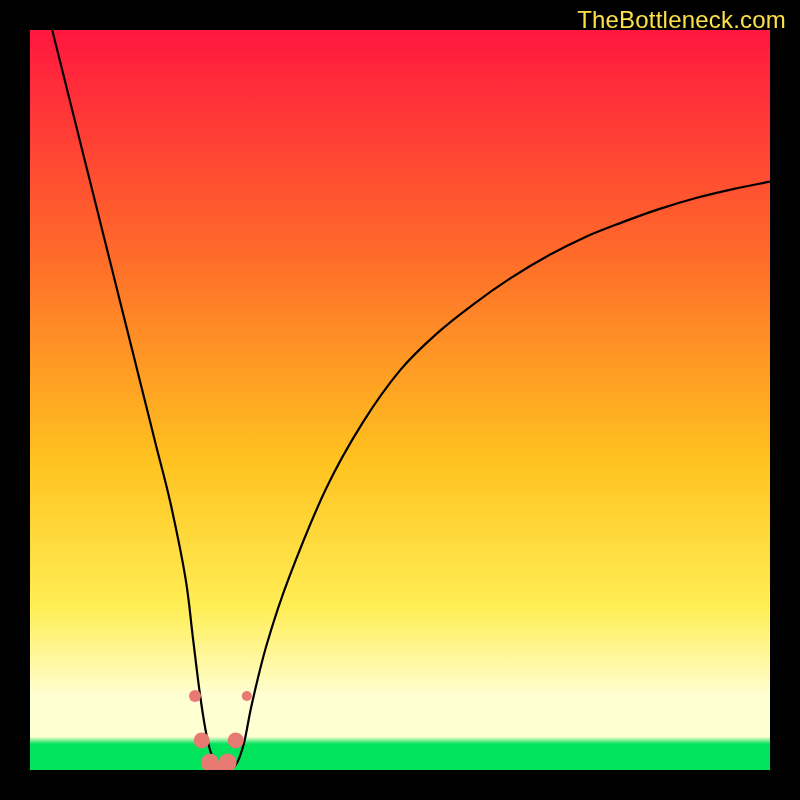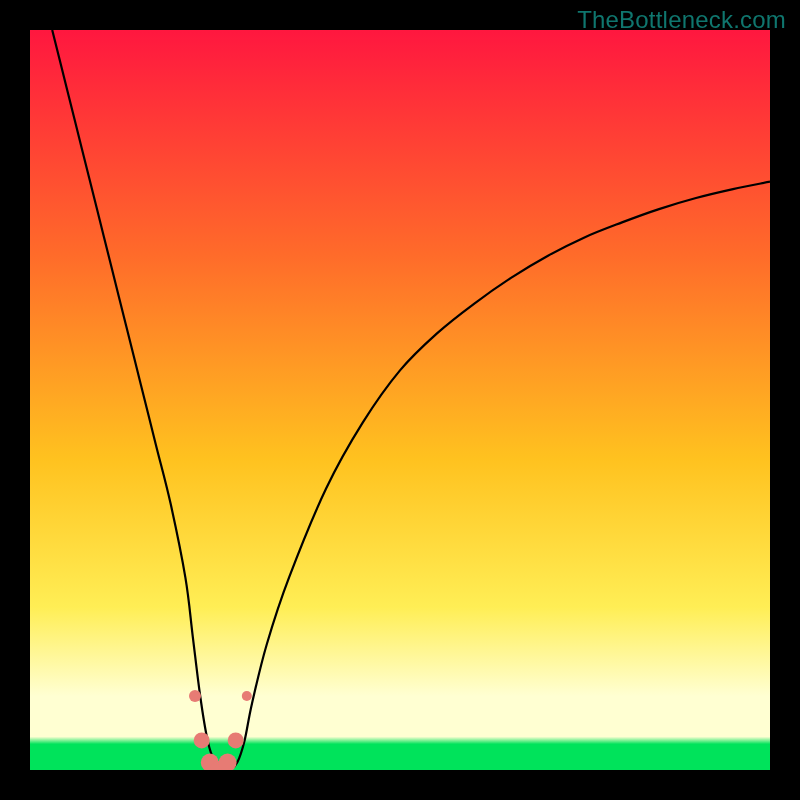--- a/index.html
+++ b/index.html
@@ -38,21 +38,21 @@
     position: absolute;
     left: 0;
     top: 0;
     width: 740px;
     height: 740px;
   }
   .watermark {
     position: absolute;
     top: 6px;
     right: 14px;
-    color: #0f766e;
+    color: #fde047;
     font-size: 24px;
     font-weight: 400;
     letter-spacing: 0.2px;
     user-select: none;
   }
 </style>
 </head>
 <body>
 
 <div class="frame">

